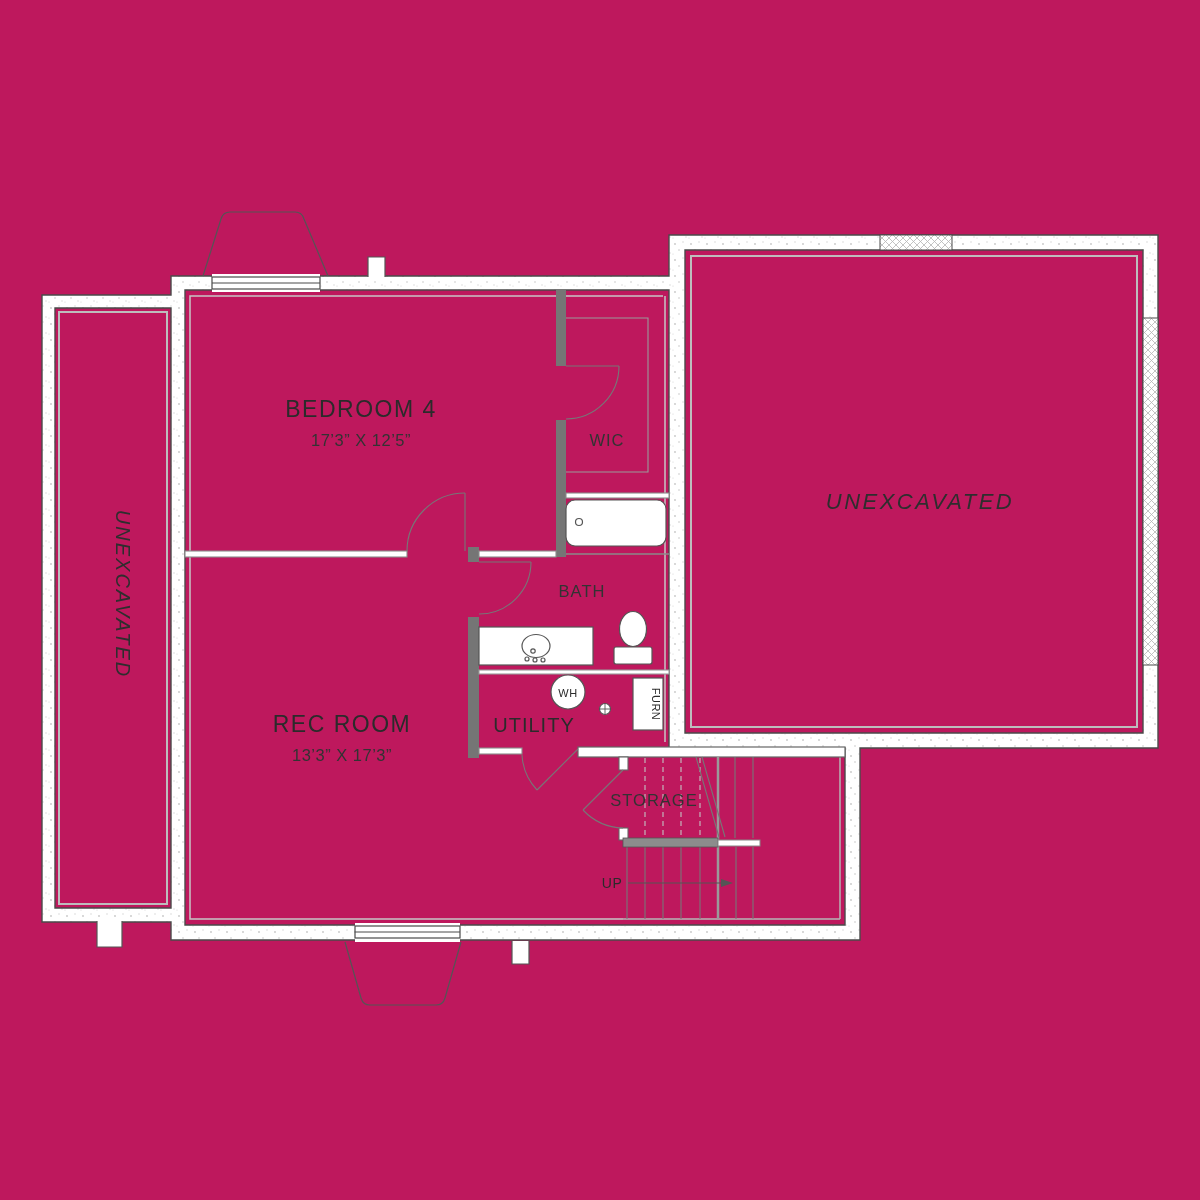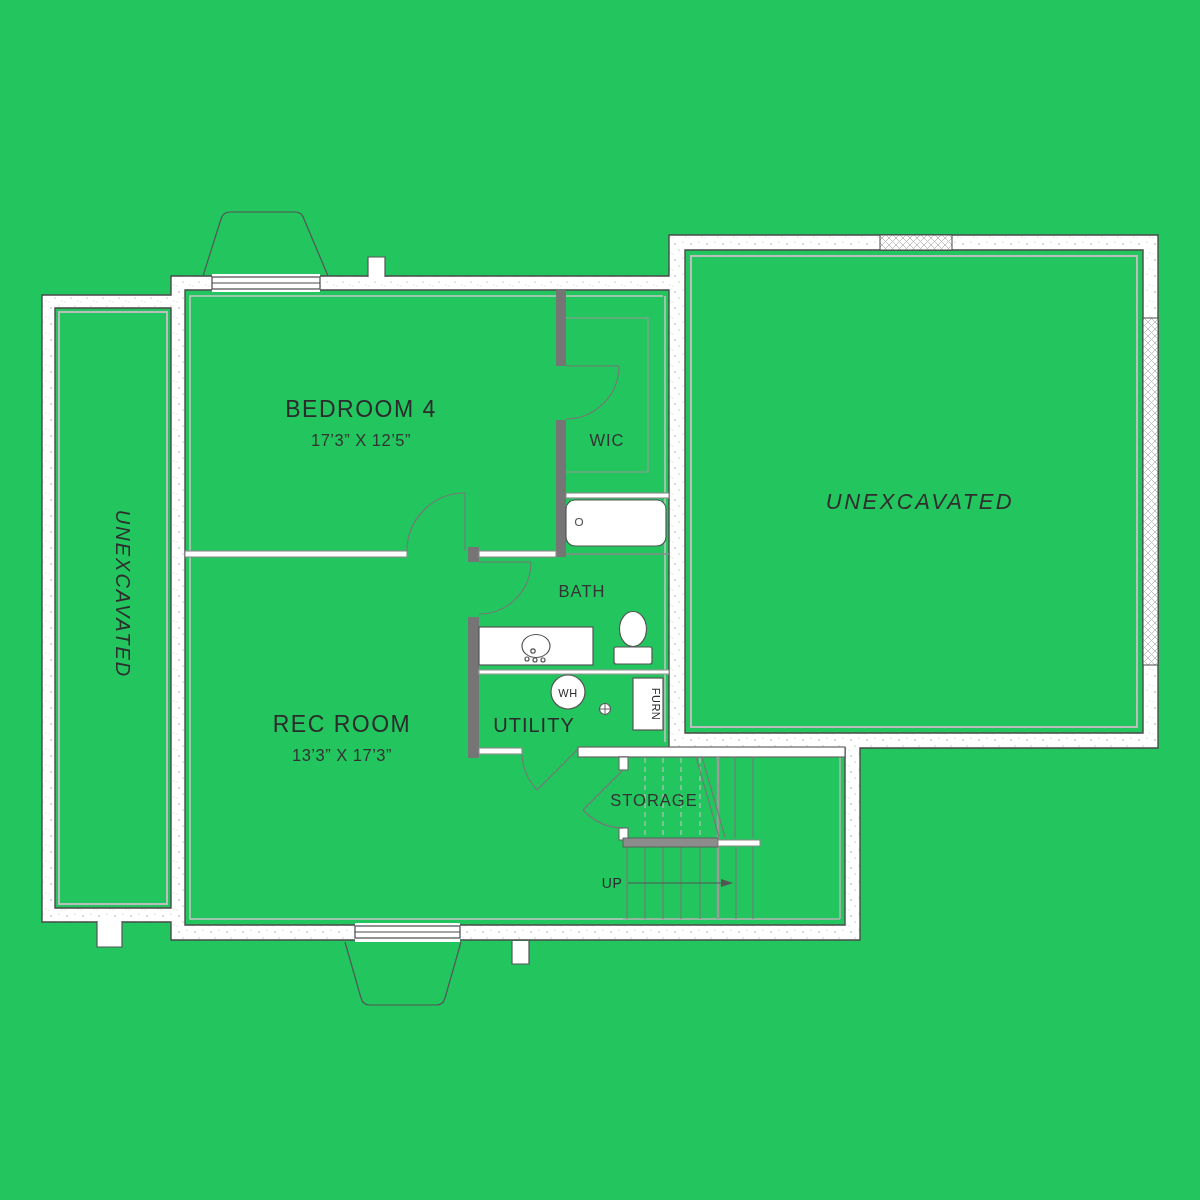--- a/index.html
+++ b/index.html
@@ -1,16 +1,16 @@
 <!DOCTYPE html>
 <html><head>
 <meta charset="utf-8">
 <style>
   html,body{margin:0;padding:0;background:#ffffff;}
-  .plan-canvas{position:relative;width:1200px;height:1200px;background:#22c55e;overflow:hidden;
+  .plan-canvas{position:relative;width:1200px;height:1200px;background:#be185d;overflow:hidden;
     font-family:"Liberation Sans", sans-serif;}
   svg{display:block;}
   text{fill:#2b2b2b;font-family:"Liberation Sans", sans-serif;}
   .room-label{font-size:23px;letter-spacing:1.5px;font-weight:500;}
   .dim-label{font-size:16.5px;letter-spacing:0.5px;fill:#333;}
   .small-label{font-size:16.5px;letter-spacing:1px;fill:#333;}
   .mid-label{font-size:20px;letter-spacing:1px;}
   .tiny-label{font-size:11px;letter-spacing:0.5px;}
   .up-label{font-size:14px;letter-spacing:0.5px;}
   .unexc-label{font-size:22px;font-style:italic;letter-spacing:2.5px;fill:#2e2e2e;}

